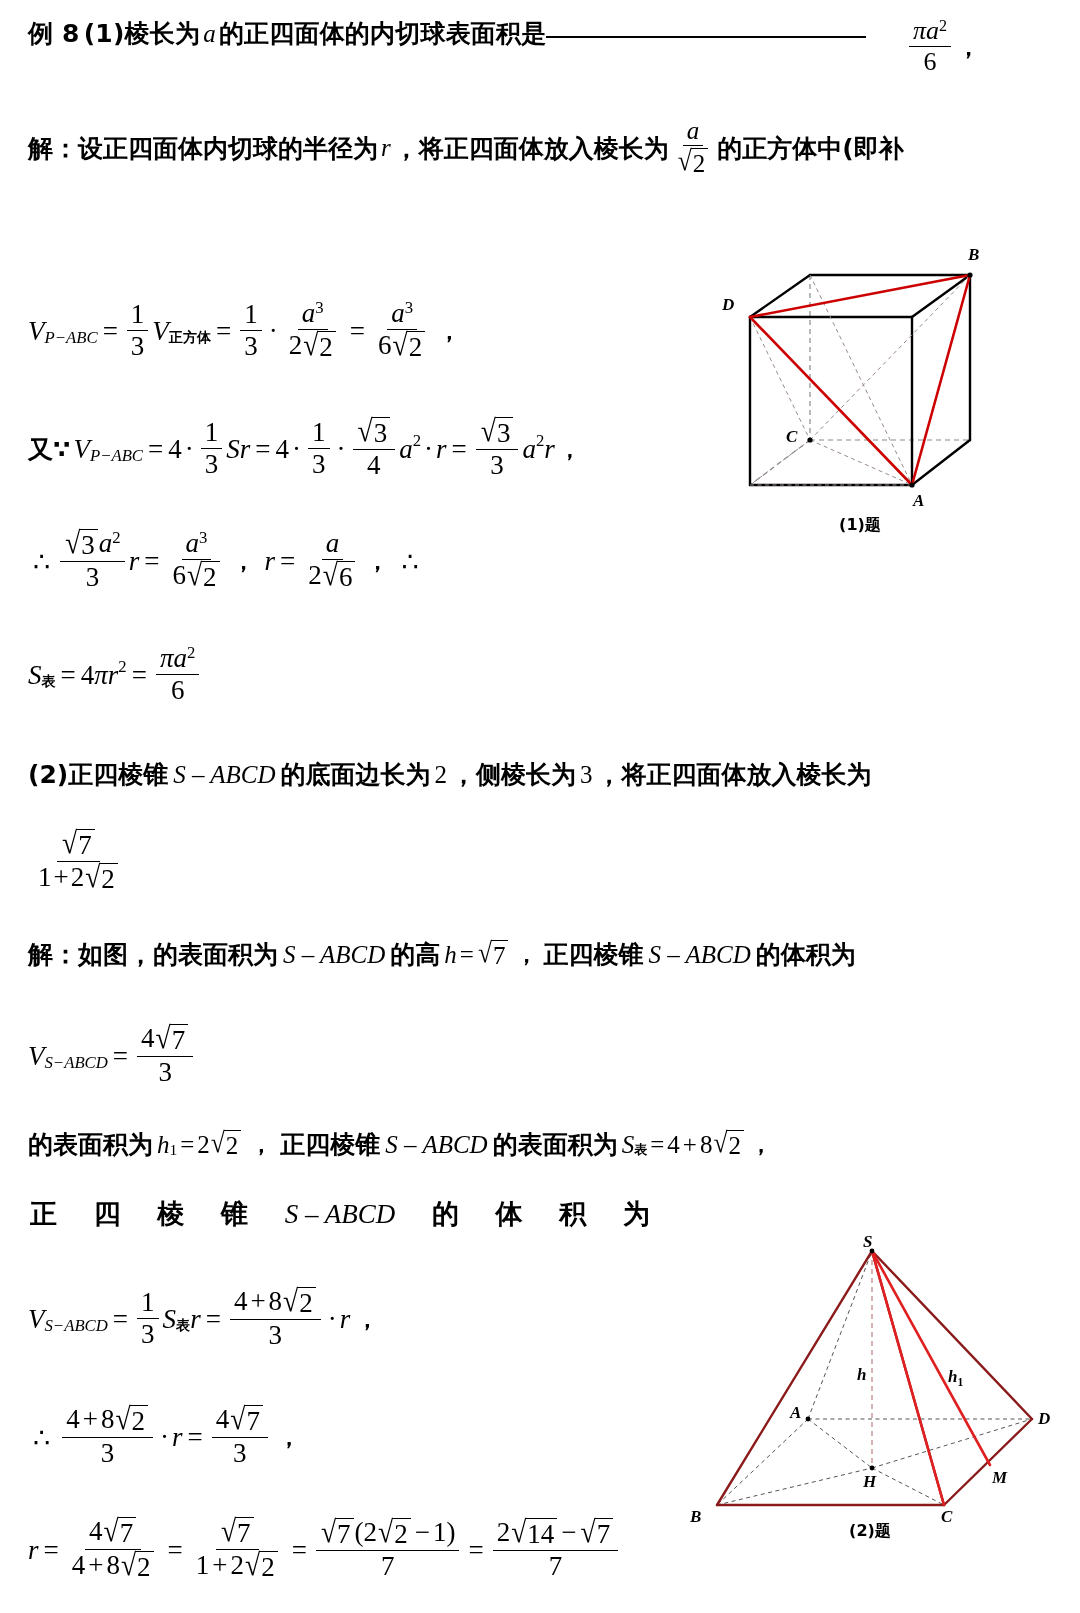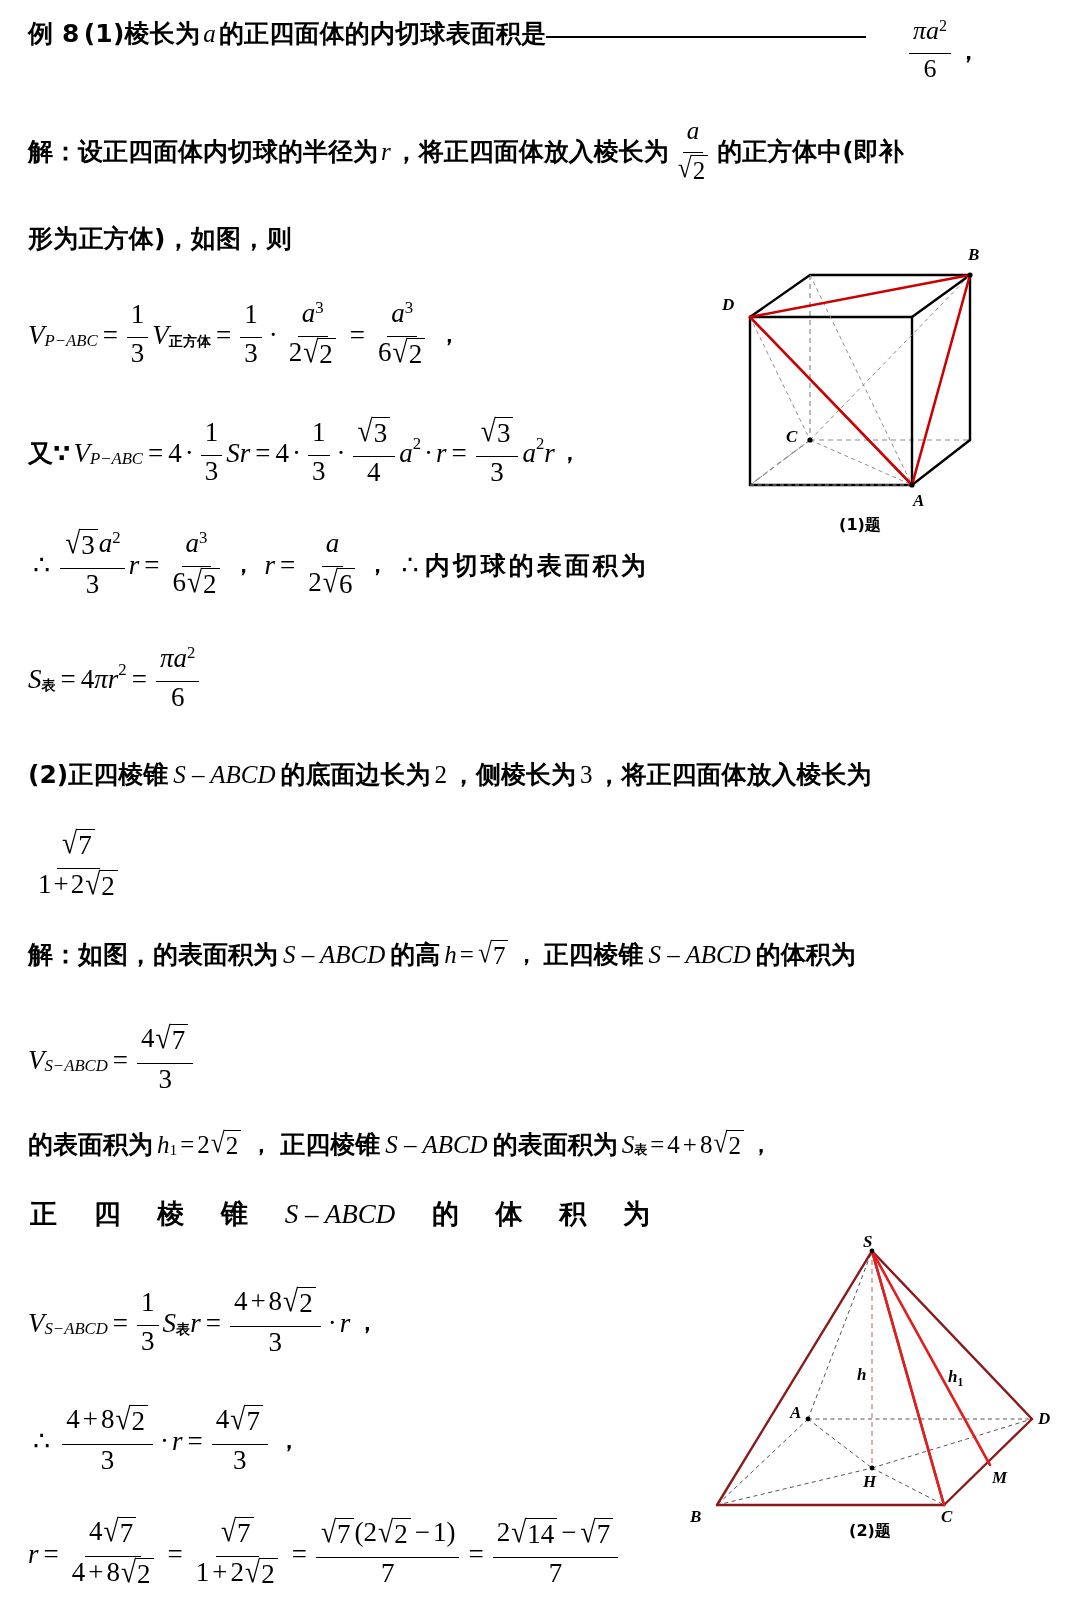--- a/index.html
+++ b/index.html
@@ -49,21 +49,21 @@
   .frac {
     display: inline-flex;
     flex-direction: column;
     align-items: center;
     vertical-align: middle;
     margin: 0 4px;
     position: relative;
     top: -1px;
   }
   .frac > .num {
-    padding: 0 4px 8px 4px;
+    padding: 0 4px 1px 4px;
     border-bottom: 1.6px solid #000;
     line-height: 1.08;
   }
   .frac > .den {
     padding: 1px 4px 0 4px;
     line-height: 1.08;
   }
 
   .sub {
     font-size: 0.62em;
@@ -155,21 +155,20 @@
     <span class="frac" style="font-size:25px;">
       <span class="num mi">a</span>
       <span class="den"><span class="sqrt">
             <span class="radical">√</span>
             <span class="rad-body mn">2</span>
           </span></span>
     </span>
     <span class="cn">的正方体中(即补</span>
   </div>
 
-  <div class="line cn" style="left:28px; top:225px;">形为正方体)，如图，则</div>
 
   <div class="math" style="left:28px; top:300px;">
     <span class="mi">V</span>
       <span class="sub">P−ABC</span>
     <span class="op">=</span>
     <span class="frac">
         <span class="num mn">1</span>
         <span class="den mn">3</span>
       </span>
     <span class="mi">V</span>
@@ -266,21 +265,20 @@
     <span class="op">=</span>
     <span class="frac">
       <span class="num mi">a</span>
       <span class="den"><span class="mn">2</span><span class="sqrt">
             <span class="radical">√</span>
             <span class="rad-body mn">6</span>
           </span></span>
     </span>
     <span class="cn" style="font-size:22px;margin:0 8px 0 2px;">，</span>
     <span class="op" style="font-style:normal;margin-right:6px;">∴</span>
-    <span class="cn" style="font-size:25px;letter-spacing:3px;">内切球的表面积为</span>
   </div>
 
   <div class="math" style="left:28px; top:645px;">
     <span class="mi">S</span>
       <span class="subcn">表</span>
     <span class="op">=</span>
     <span class="mn">4</span>
       <span class="mi">π</span>
       <span class="mi">r</span>
       <span class="sup">2</span>

